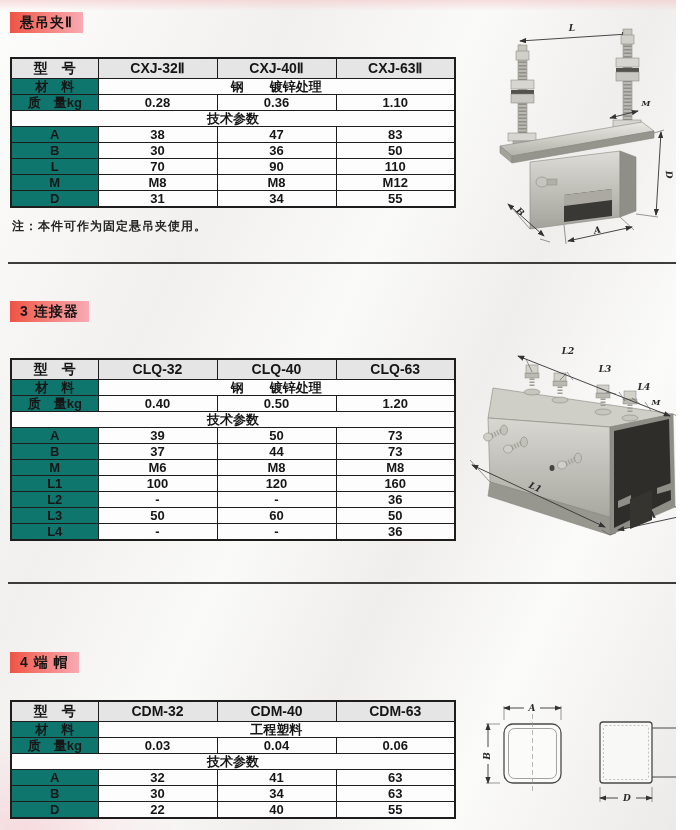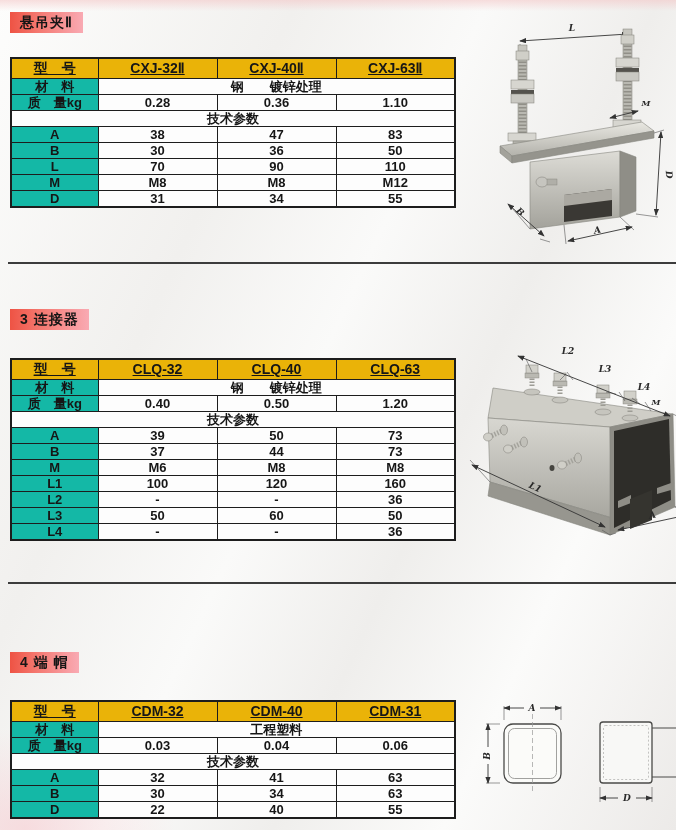--- a/index.html
+++ b/index.html
@@ -22,22 +22,22 @@
   table.spec{
     position:absolute;border-collapse:collapse;table-layout:fixed;
     width:446px;background:#fefefe;border:2px solid #1d1d1d;
     font-family:"Liberation Sans",sans-serif;font-weight:bold;color:#161616;
   }
   table.spec td{
     border:1px solid #1d1d1d;text-align:center;vertical-align:middle;
     font-size:13px;height:15px;line-height:15px;padding:0;overflow:hidden;white-space:nowrap;
   }
   table.spec col.c0{width:87px;}
-  table.spec tr.hdr td{background:#eab308;height:19px;line-height:19px;font-size:14px;text-decoration:underline;}
-  table.spec td.lbl{background:#14b8a6;}
+  table.spec tr.hdr td{background:#e5e5e5;height:19px;line-height:19px;font-size:14px;}
+  table.spec td.lbl{background:#0f766e;}
   table.spec td.plain{background:#fdfdfd;}
   .fig{position:absolute;}
   .dt{font:italic bold 9px "DejaVu Serif",serif;fill:#2a2a2a;}
   .dts{font:italic bold 8px "DejaVu Serif",serif;fill:#2a2a2a;}
   .dim{stroke:#333;stroke-width:0.9;fill:none;}
   .ext{stroke:#555;stroke-width:0.6;fill:none;}
   .edge{stroke:#87867f;stroke-width:0.6;}
 </style>
 </head>
 <body>
@@ -99,20 +99,21 @@
       </tr>
       <tr>
         <td class="lbl">D</td>
         <td class="plain">31</td>
         <td class="plain">34</td>
         <td class="plain">55</td>
       </tr>
     </tbody>
   </table>
 
+  <div class="note" style="left:12px;top:219px;">注：本件可作为固定悬吊夹使用。</div>
 
   <svg class="fig" style="left:460px;top:10px;" width="240" height="250" viewBox="0 0 240 250">
     <defs>
       <marker id="arC" markerWidth="8" markerHeight="6" refX="7" refY="3" orient="auto-start-reverse">
         <path d="M0,0L8,3L0,6z" fill="#333"></path>
       </marker>
       <linearGradient id="gMetC" x1="0" y1="0" x2="0" y2="1">
         <stop offset="0" stop-color="#dddcd6"></stop>
           <stop offset="1" stop-color="#a3a29b"></stop>
       </linearGradient>
@@ -190,21 +191,21 @@
     <g>
       <line class="ext" x1="104" y1="215" x2="106" y2="234"></line>
       <line class="ext" x1="160" y1="207" x2="174" y2="220"></line>
       <line class="dim" x1="108" y1="231" x2="172" y2="217" marker-start="url(#arC)" marker-end="url(#arC)"></line>
       <text class="dt" x="138" y="223" text-anchor="middle" transform="rotate(-12 138,223)">A</text>
     </g>
   </svg>
 
   <div class="divider" style="top:262px;"></div>
 
-  <div class="badge" style="left:10px;top:309px;">3 连接器</div>
+  <div class="badge" style="left:10px;top:301px;">3 连接器</div>
 
   <table class="spec" style="left:10px;top:358px;">
     <colgroup>
         <col class="c0">
         <col>
         <col>
         <col>
       </colgroup>
     <tbody>
       <tr class="hdr">
@@ -385,21 +386,21 @@
         <col class="c0">
         <col>
         <col>
         <col>
       </colgroup>
     <tbody>
       <tr class="hdr">
         <td>型　号</td>
         <td>CDM-32</td>
         <td>CDM-40</td>
-        <td>CDM-31</td>
+        <td>CDM-63</td>
       </tr>
       <tr>
         <td class="lbl">材　料</td>
         <td class="plain" colspan="3">工程塑料</td>
       </tr>
       <tr>
         <td class="lbl">质　量kg</td>
         <td class="plain">0.03</td>
         <td class="plain">0.04</td>
         <td class="plain">0.06</td>

